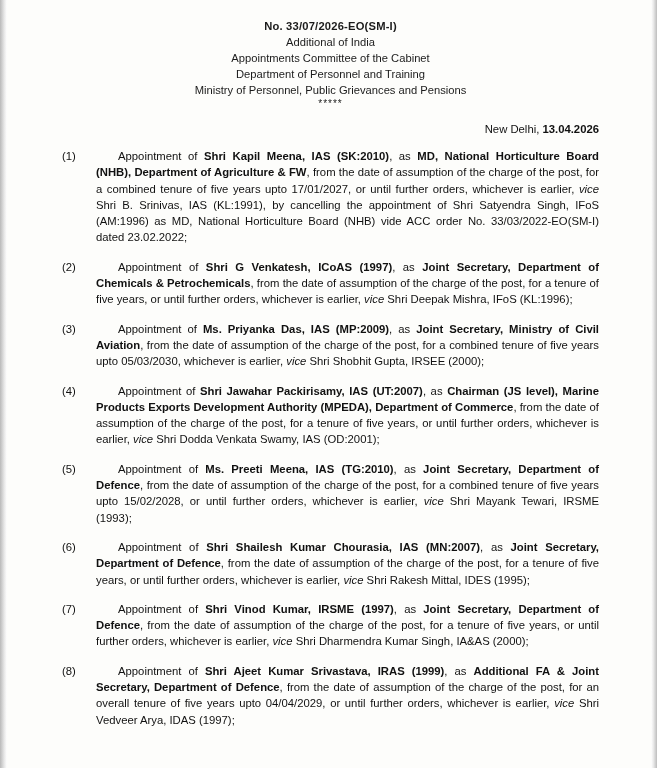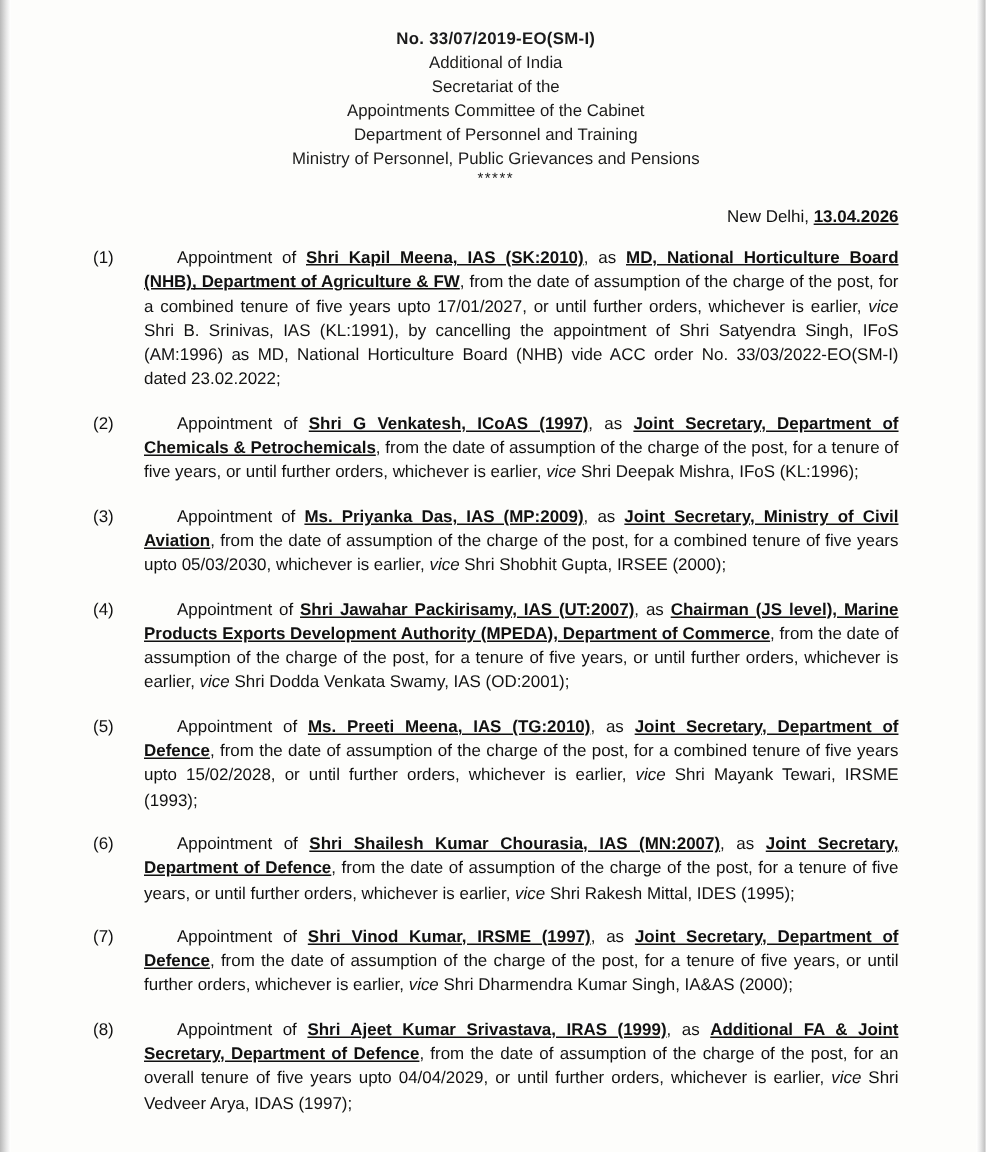--- a/index.html
+++ b/index.html
@@ -83,36 +83,35 @@
   .item .n {
     width: 34px;
     flex: 0 0 34px;
     font-weight: normal;
   }
   .item .body {
     flex: 1 1 auto;
     text-align: justify;
   }
   .item .body .lead { padding-left: 22px; }
-  b { font-weight: bold; text-decoration: underline; }
+  b { font-weight: bold; }
   i { font-style: italic; }
 </style>
 </head>
 <body>
 
 <div class="page">
   <div class="edge-left"></div>
   <div class="edge-right"></div>
 
   <div class="sheet">
 
     <div class="header">
-      <div class="num">No. 33/07/2019-EO(SM-I)</div>
+      <div class="num">No. 33/07/2026-EO(SM-I)</div>
       <div>Additional of India</div>
-      <div>Secretariat of the</div>
       <div>Appointments Committee of the Cabinet</div>
       <div>Department of Personnel and Training</div>
       <div>Ministry of Personnel, Public Grievances and Pensions</div>
     </div>
     <div class="stars">*****</div>
 
     <div class="dateline">
       <span>New Delhi, </span><b>13.04.2026</b>
     </div>
 

